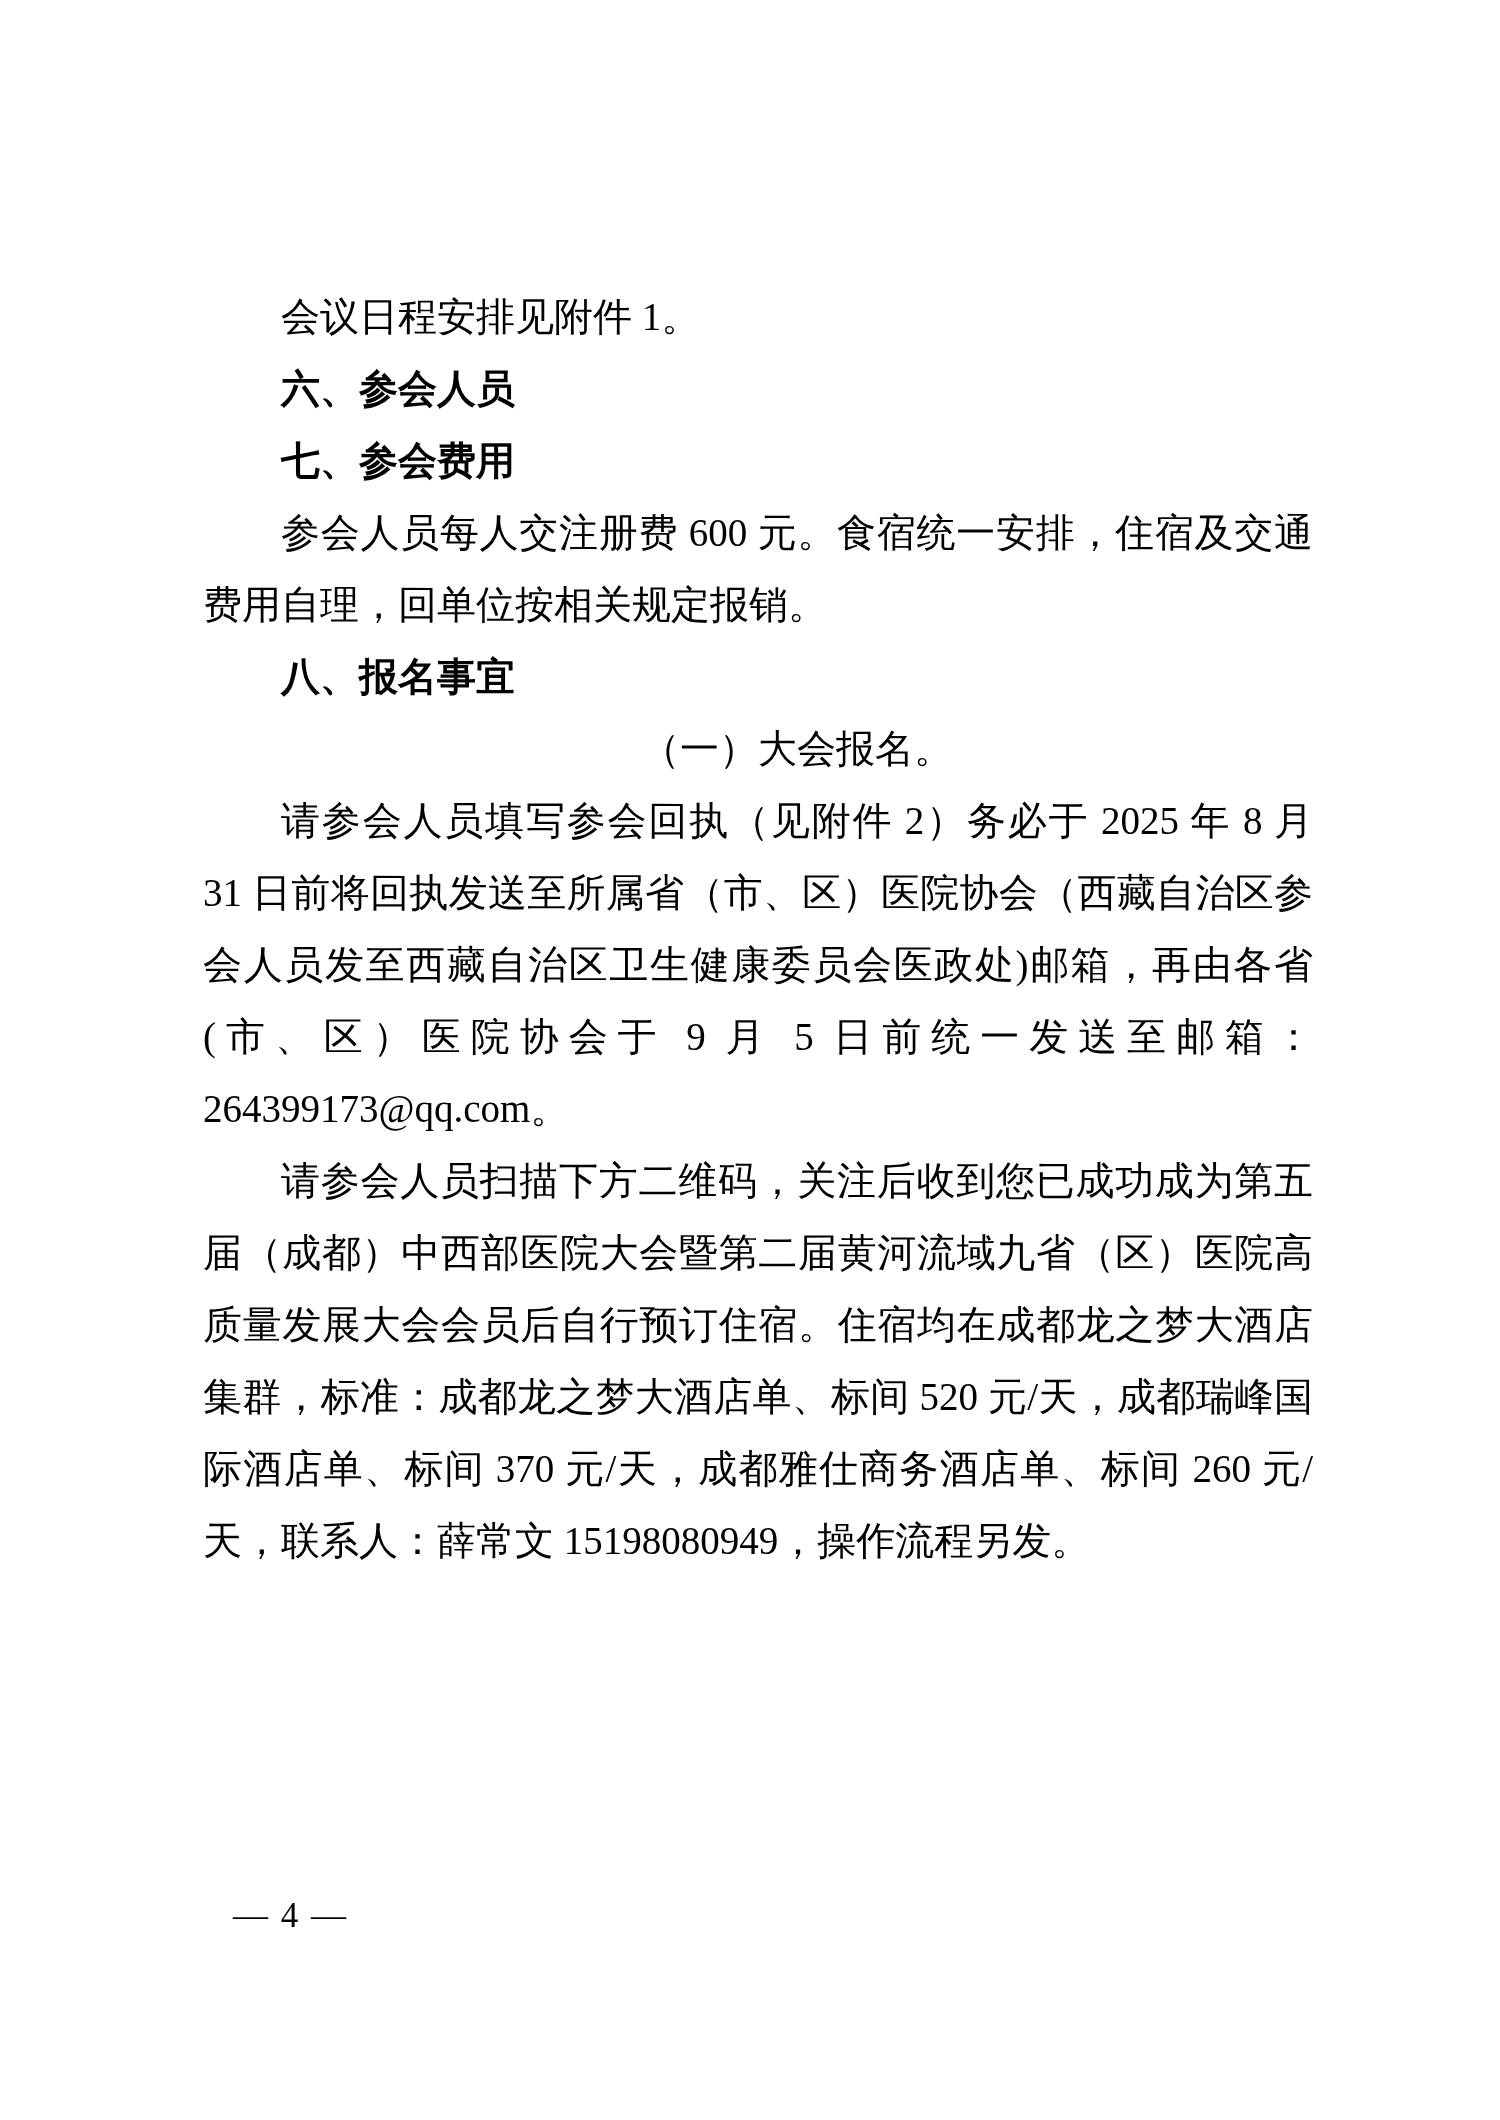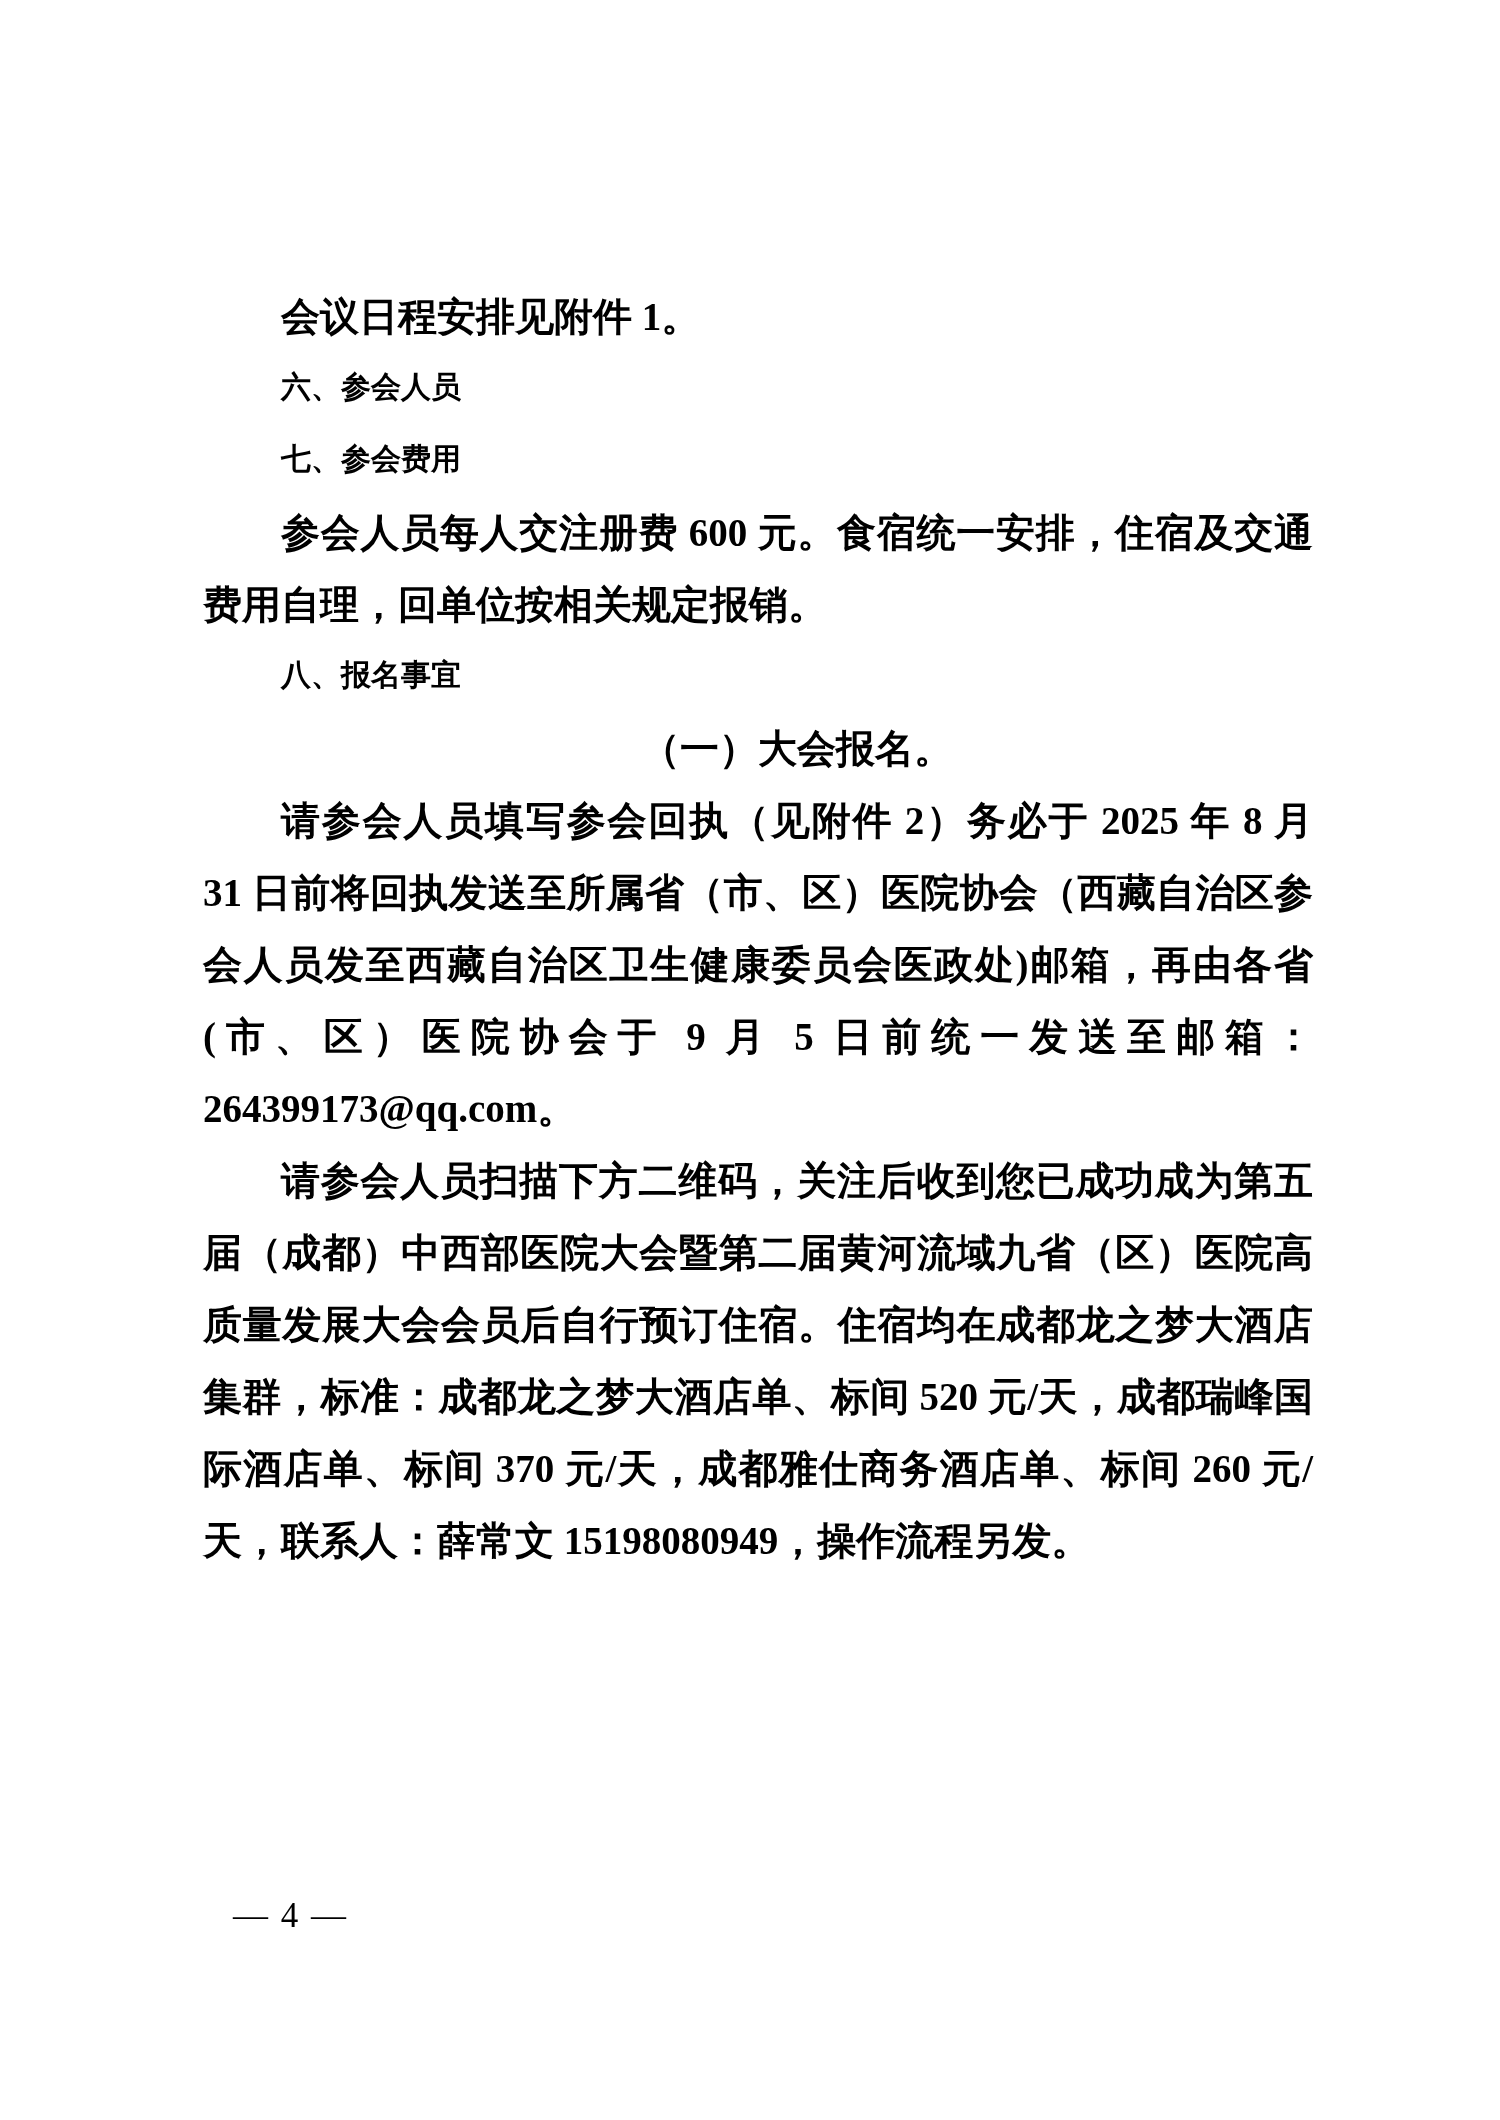--- a/index.html
+++ b/index.html
@@ -27,26 +27,26 @@
   }
   .content p,
   .content h2 {
     margin: 0;
     padding: 0;
     text-indent: 78px; 
   }
   .para {
     text-align: justify;
     text-justify: inter-character;
-    font-weight: bold;
+    font-weight: normal;
   }
   .section-heading {
-    font-family: Liberation Mono, monospace;
+    font-family: Liberation Serif, serif;
     font-weight: 700;
-    font-size: 30px;
+    font-size: 39px;
     text-align: left;
   }
   .sub-title {
     text-align: center;
   }
   .page-footer {
     position: absolute;
     left: 233px;
     top: 1896px;
     font-size: 35px;

